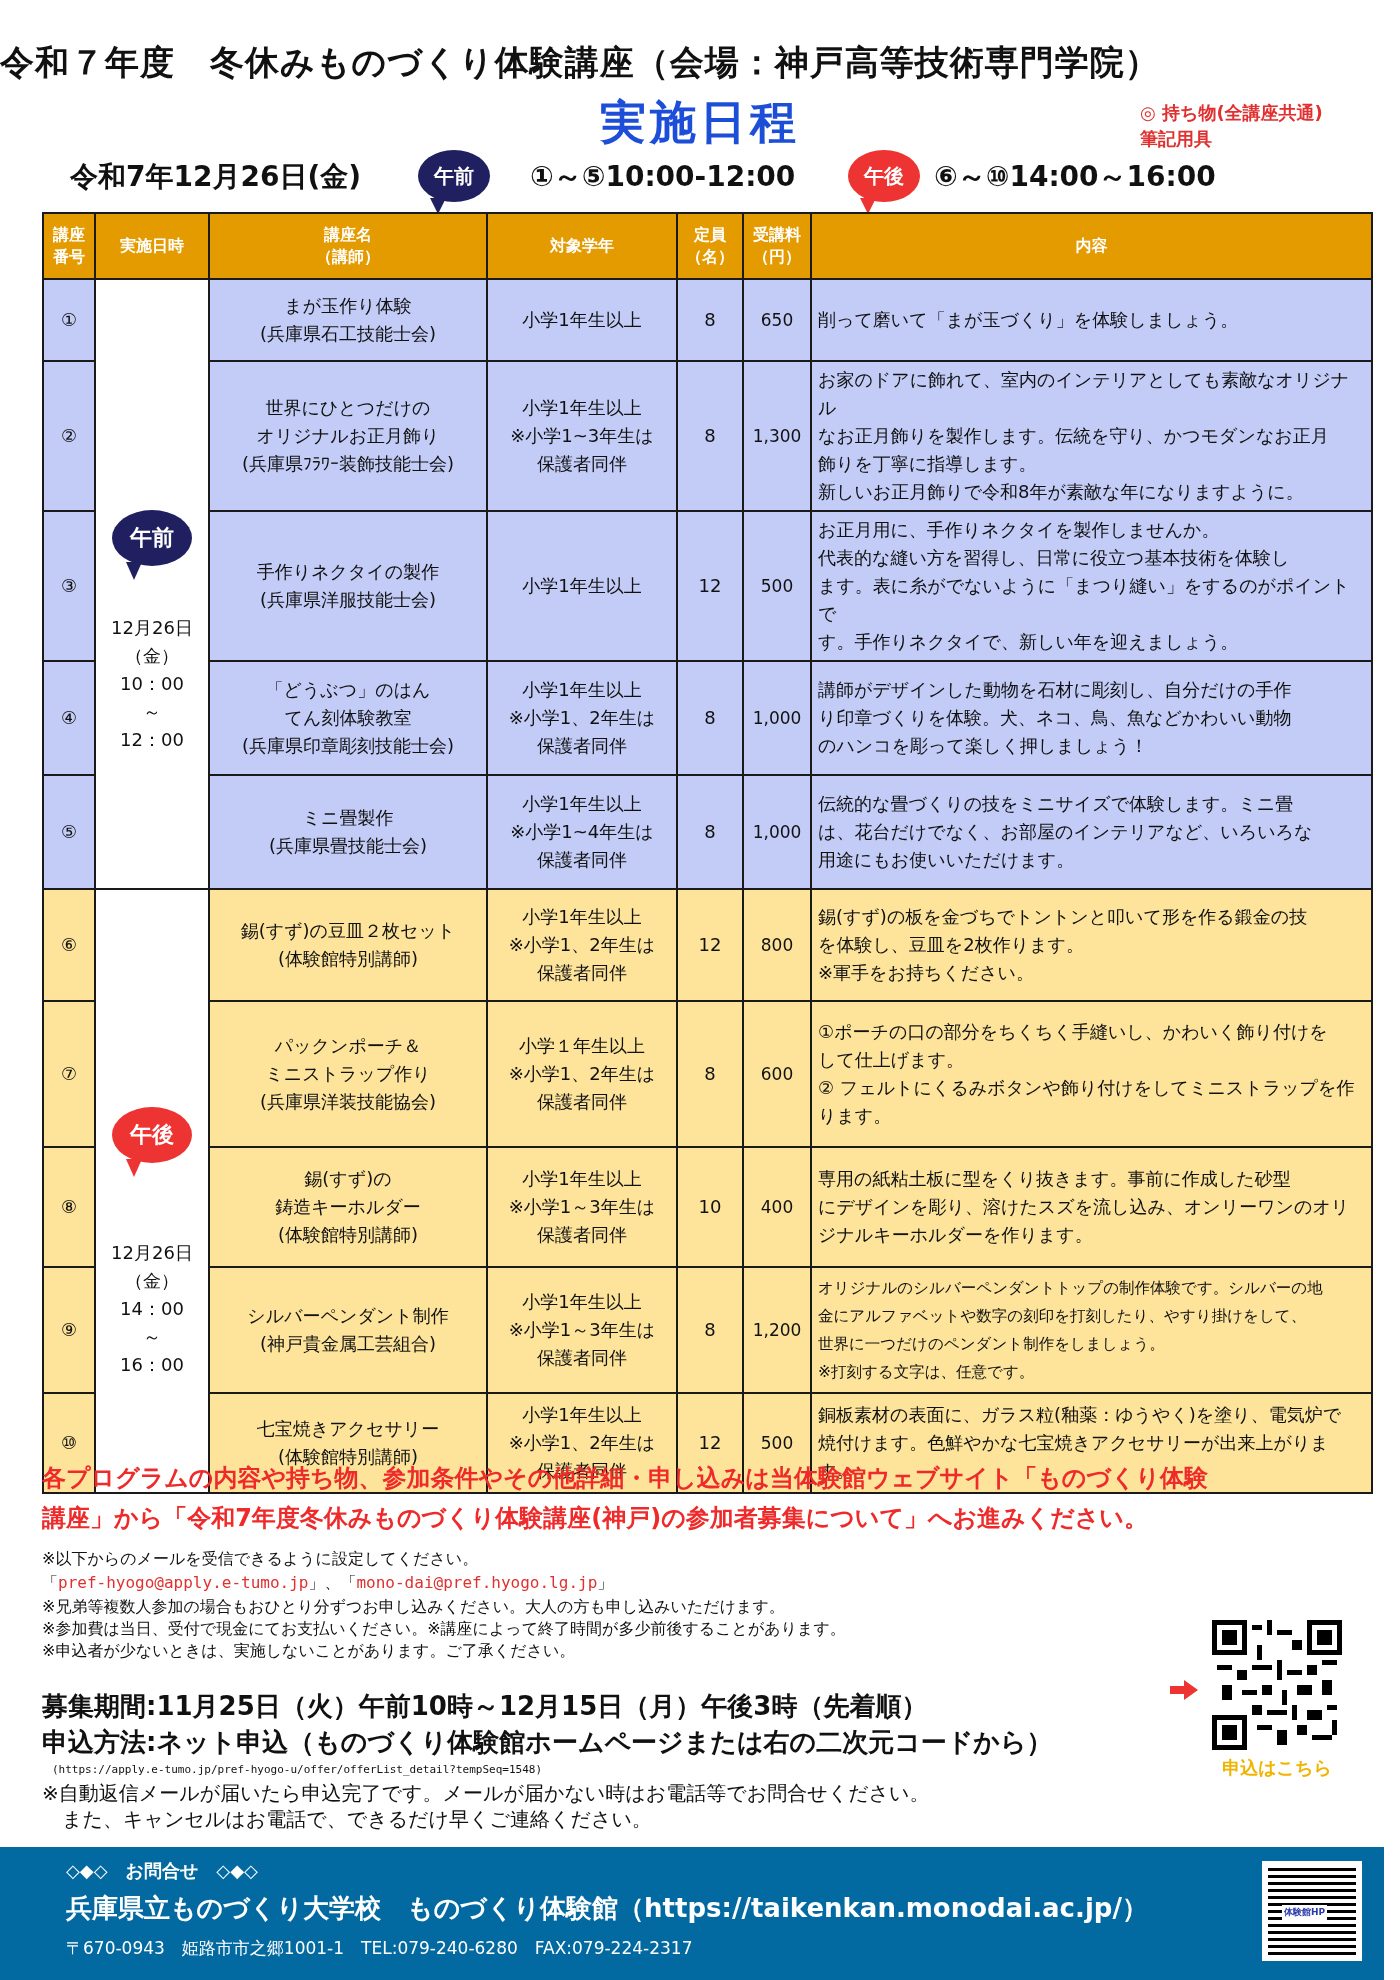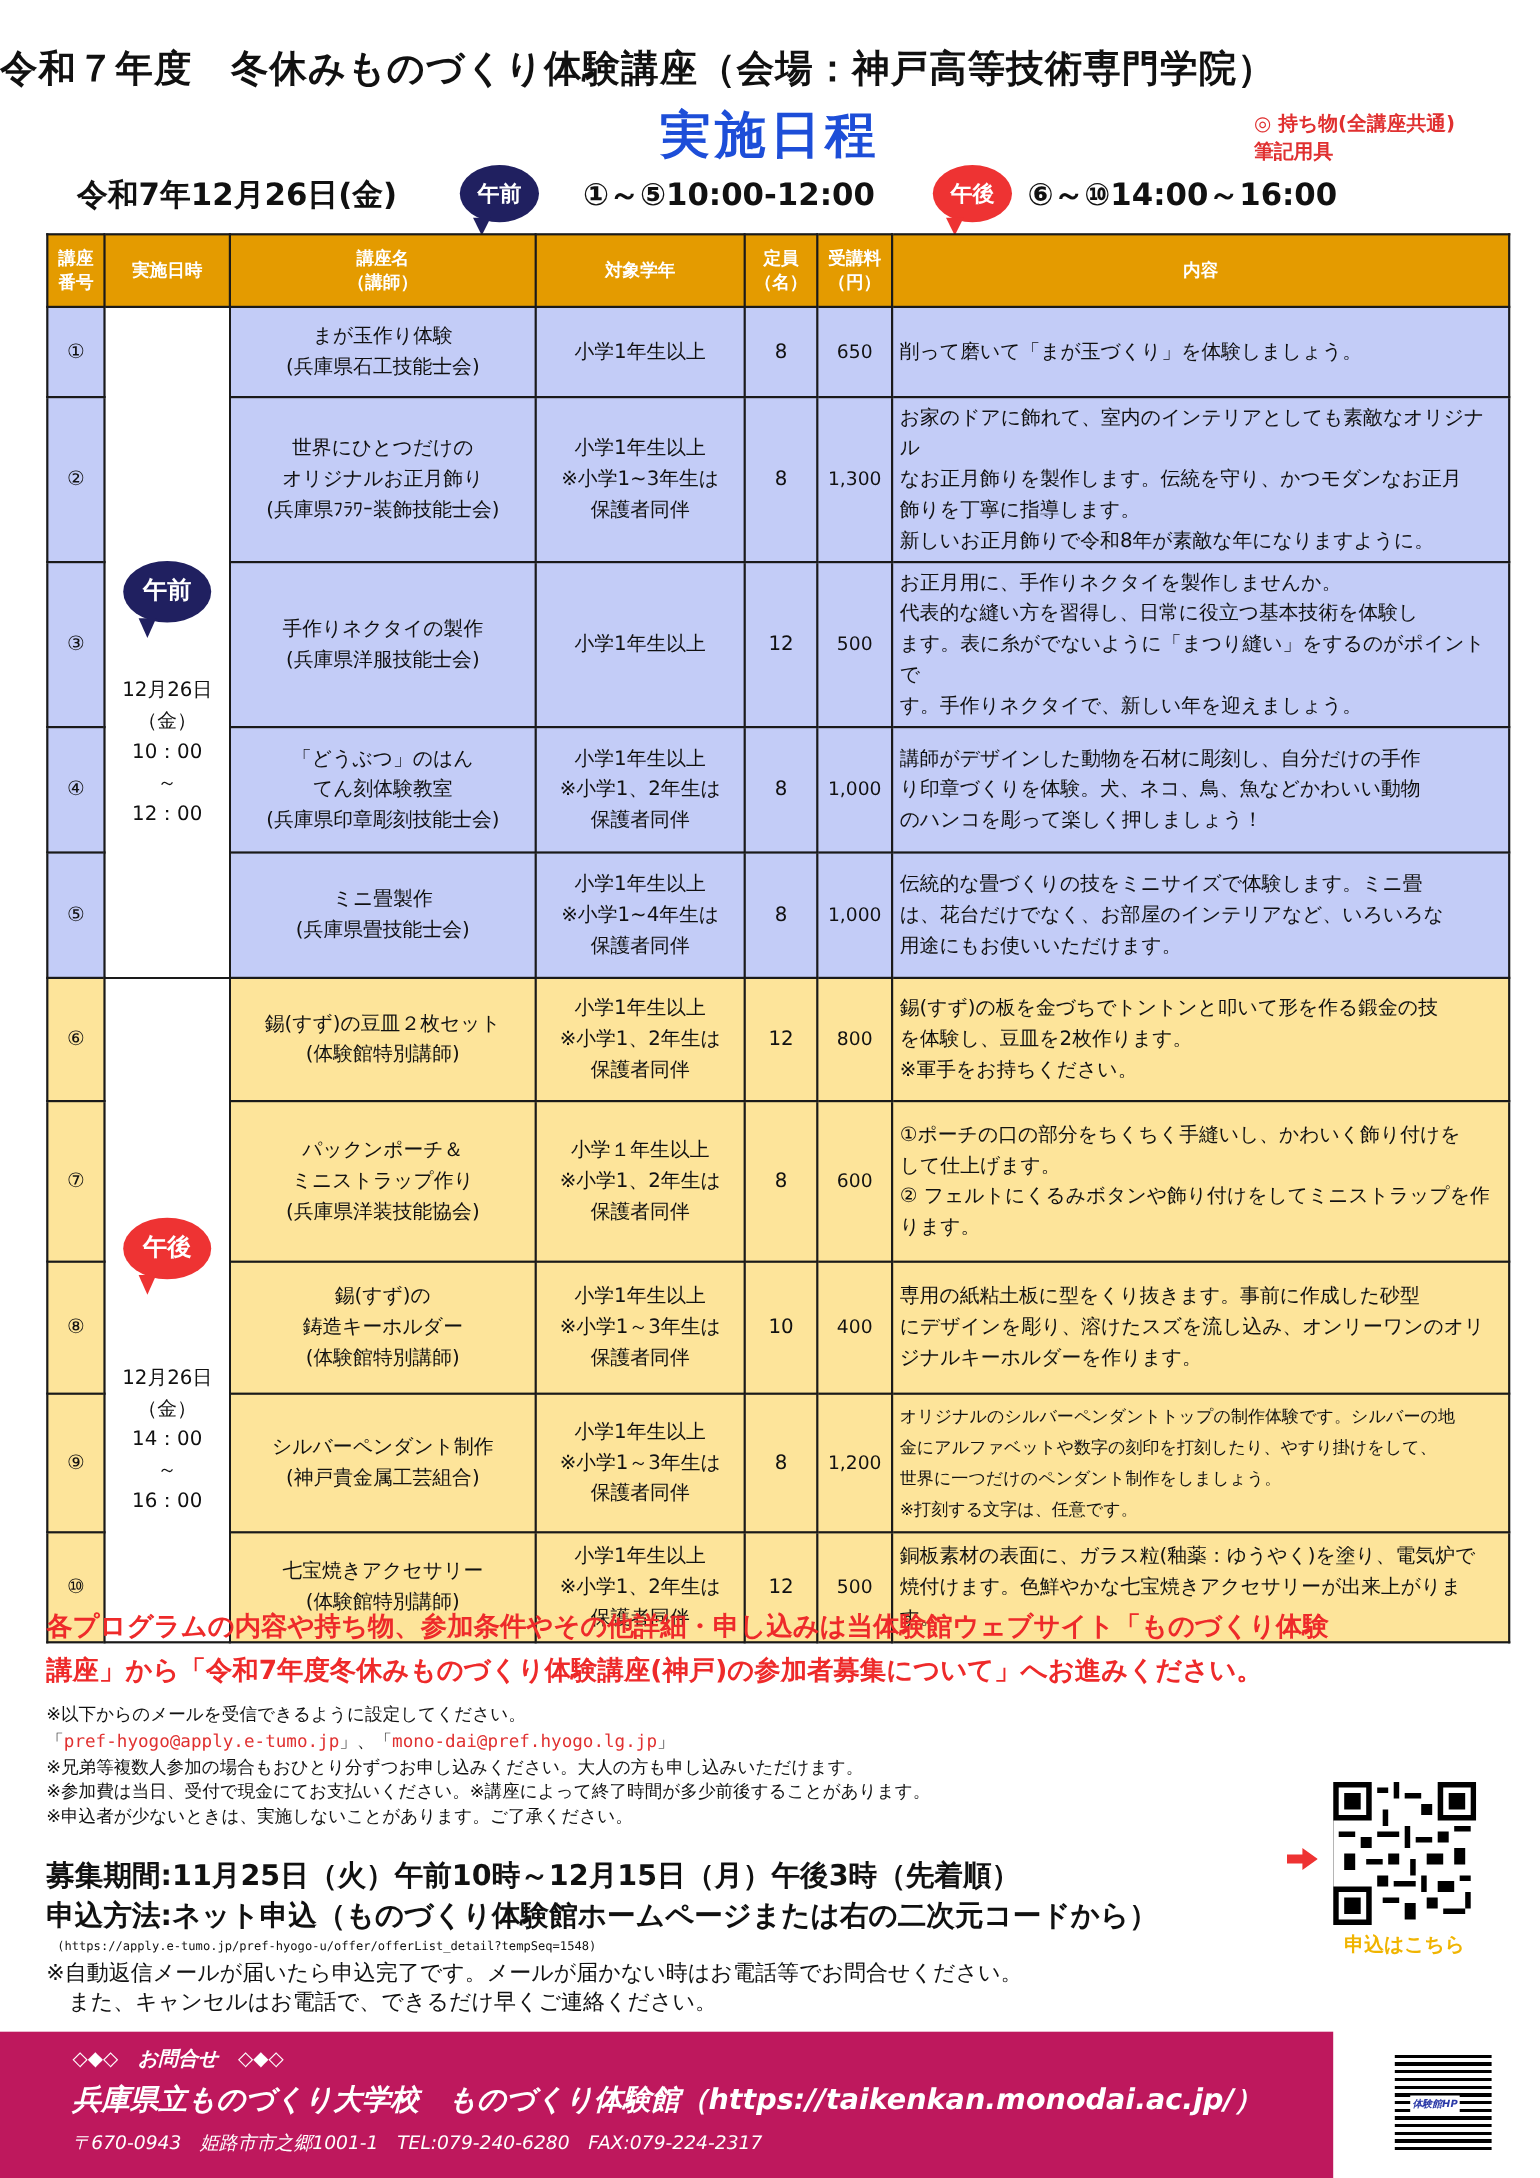--- a/index.html
+++ b/index.html
@@ -43,21 +43,21 @@
   .email { color: #e03030; font-family: "DejaVu Sans Mono", monospace; font-size: 16px; }
   .recruit { position: absolute; top: 1688px; left: 42px; font-size: 26px; font-weight: bold; line-height: 36px; }
   .url-small { font-size: 11px; font-family: "DejaVu Sans Mono", monospace; line-height: 20px; padding-left: 10px; font-weight: normal; }
   .auto-reply { font-size: 20px; line-height: 26px; font-weight: normal; }
   .arrow-icon { position: absolute; top: 1680px; left: 1170px; width: 28px; height: 20px; }
   .qr { position: absolute; top: 1620px; left: 1212px; width: 130px; height: 130px; background:
     repeating-linear-gradient(90deg, #000 0 4px, #fff 4px 9px),
     #fff; }
   .qr-label { position: absolute; top: 1756px; left: 1200px; width: 154px; text-align: center; color: #f0b400; font-weight: bold; font-size: 18px; }
 
-  .footer { position: absolute; top: 1847px; left: 0; width: 1212px; height: 133px; background: #be185d; color: #fff; font-style: italic; }
+  .footer { position: absolute; top: 1847px; left: 0; width: 1384px; height: 133px; background: #0369a1; color: #fff; }
   .footer .inq { position: absolute; top: 12px; left: 66px; font-size: 18px; font-weight: bold; }
   .footer .org { position: absolute; top: 44px; left: 66px; font-size: 26px; font-weight: bold; }
   .footer .addr { position: absolute; top: 90px; left: 66px; font-size: 17px; }
   .footer-qr { position: absolute; top: 14px; left: 1262px; width: 100px; height: 100px; background: #fff; padding: 6px; }
   .footer-qr .inner { width: 100%; height: 100%; background: repeating-linear-gradient(0deg, #000 0 3px, #fff 3px 7px); position: relative; }
   .footer-qr .inner span { position: absolute; top: 38px; left: 14px; background: #fff; color: #2b3aa8; font-size: 9px; font-weight: bold; padding: 1px 2px; }
 </style>
 </head>
 <body>
 

